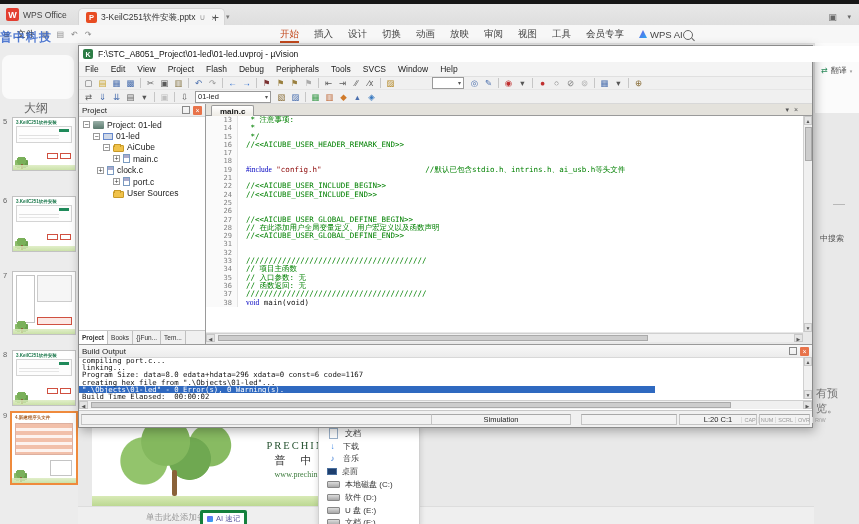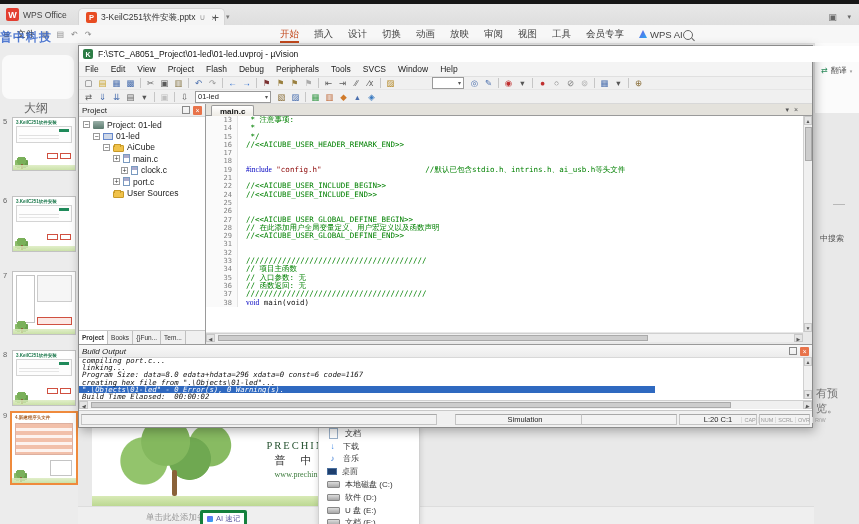--- a/index.html
+++ b/index.html
@@ -173,21 +173,21 @@
   .seg-c{color:#008000;} .seg-k{color:#0000c0;font-family:Liberation Serif, serif;} .seg-s{color:#8a0000;} .seg-p{color:#111;}
   .ed-vscroll{position:absolute;right:0;top:12px;width:9px;height:216px;background:#f0f0f0;border-left:1px solid #d0d0d0;box-sizing:border-box;}
   .vs-btn{height:9px;font-size:5px;color:#555;text-align:center;line-height:9px;background:#e4e4e4;border:1px solid #c8c8c8;box-sizing:border-box;}
   .vs-btn.bottom{position:absolute;bottom:0;width:100%;}
   .vs-thumb{position:absolute;left:1px;top:11px;width:7px;height:34px;background:#cdcdcd;border:1px solid #aaa;box-sizing:border-box;}
   .ed-hscroll{position:absolute;left:0;top:229px;width:597px;height:9px;background:#f0f0f0;border-top:1px solid #d0d0d0;box-sizing:border-box;}
   .hs-btn{position:absolute;top:0;width:9px;height:8px;font-size:5px;color:#555;text-align:center;line-height:8px;background:#e4e4e4;border:1px solid #c8c8c8;box-sizing:border-box;}
   .hs-thumb{position:absolute;left:12px;top:1px;width:430px;height:6px;background:#cdcdcd;border:1px solid #aaa;box-sizing:border-box;}
 
   
-  .k-build{left:0;top:298px;width:733px;height:66px;background:#fff;border-top:1px solid #9a9a9a;box-sizing:border-box;font-style:italic;}
+  .k-build{left:0;top:298px;width:733px;height:66px;background:#fff;border-top:1px solid #9a9a9a;box-sizing:border-box;}
   .bo-body{position:absolute;left:0;top:12px;width:576px;height:42px;overflow:hidden;}
   .bo-line{font-family:"DejaVu Sans Mono",monospace;font-size:7.3px;height:7.2px;line-height:7.2px;white-space:pre;color:#111;padding-left:3px;}
   .bo-line.sel{background:#2f69c0;color:#fff;}
   .bo-vscroll{position:absolute;right:0;top:12px;width:9px;height:42px;background:#f0f0f0;border-left:1px solid #d0d0d0;box-sizing:border-box;}
   .bo-hscroll{position:absolute;left:0;top:55px;width:733px;height:9px;background:#f0f0f0;border-top:1px solid #d0d0d0;box-sizing:border-box;}
   .bo-hthumb{position:absolute;left:12px;top:1px;width:640px;height:6px;background:#cdcdcd;border:1px solid #aaa;box-sizing:border-box;}
 
   
   .k-status{left:0;top:364px;width:733px;height:17px;background:#f0f0f0;border-top:1px solid #c8c8c8;box-sizing:border-box;}
   .st-cell{position:absolute;top:3px;height:11px;border:1px solid #c4c4c4;border-top-color:#a8a8a8;background:#f2f2f2;
@@ -512,21 +512,21 @@
             <div class="tree-row" style="padding-left: 24px;">
               <span class="expander">−</span>
               <span class="ti ico-folder-open"></span>
               <span>AiCube</span>
             </div>
             <div class="tree-row" style="padding-left: 34px;">
               <span class="expander">+</span>
               <span class="ti ico-file"></span>
               <span>main.c</span>
             </div>
-            <div class="tree-row" style="padding-left: 42px;">
+            <div class="tree-row" style="padding-left: 18px;">
               <span class="expander">+</span>
               <span class="ti ico-file"></span>
               <span>clock.c</span>
             </div>
             <div class="tree-row" style="padding-left: 34px;">
               <span class="expander">+</span>
               <span class="ti ico-file"></span>
               <span>port.c</span>
             </div>
             <div class="tree-row" style="padding-left: 24px;">
@@ -679,21 +679,21 @@
       </div>
       <div class="bo-hscroll">
         <div class="hs-btn" style="left:0;">◀</div>
         <div class="bo-hthumb"></div>
         <div class="hs-btn" style="right:0;">▶</div>
       </div>
     </div>
 
     <div class="abs k-status">
       <div class="st-cell" style="left:2px;width:356px;"></div>
-      <div class="st-cell" style="left:376px;width:140px;">Simulation</div>
+      <div class="st-cell" style="left:352px;width:140px;">Simulation</div>
       <div class="st-cell" style="left:502px;width:96px;"></div>
       <div class="st-cell" style="left:600px;width:78px;">L:20 C:1</div>
       <div class="st-cell st-flags" style="left:680px;width:51px;" id="status-flags">
           <span class="flag">CAP</span>
           <span class="flag">NUM</span>
           <span class="flag">SCRL</span>
           <span class="flag">OVR</span>
           <span class="flag">R/W</span>
         </div>
     </div>

